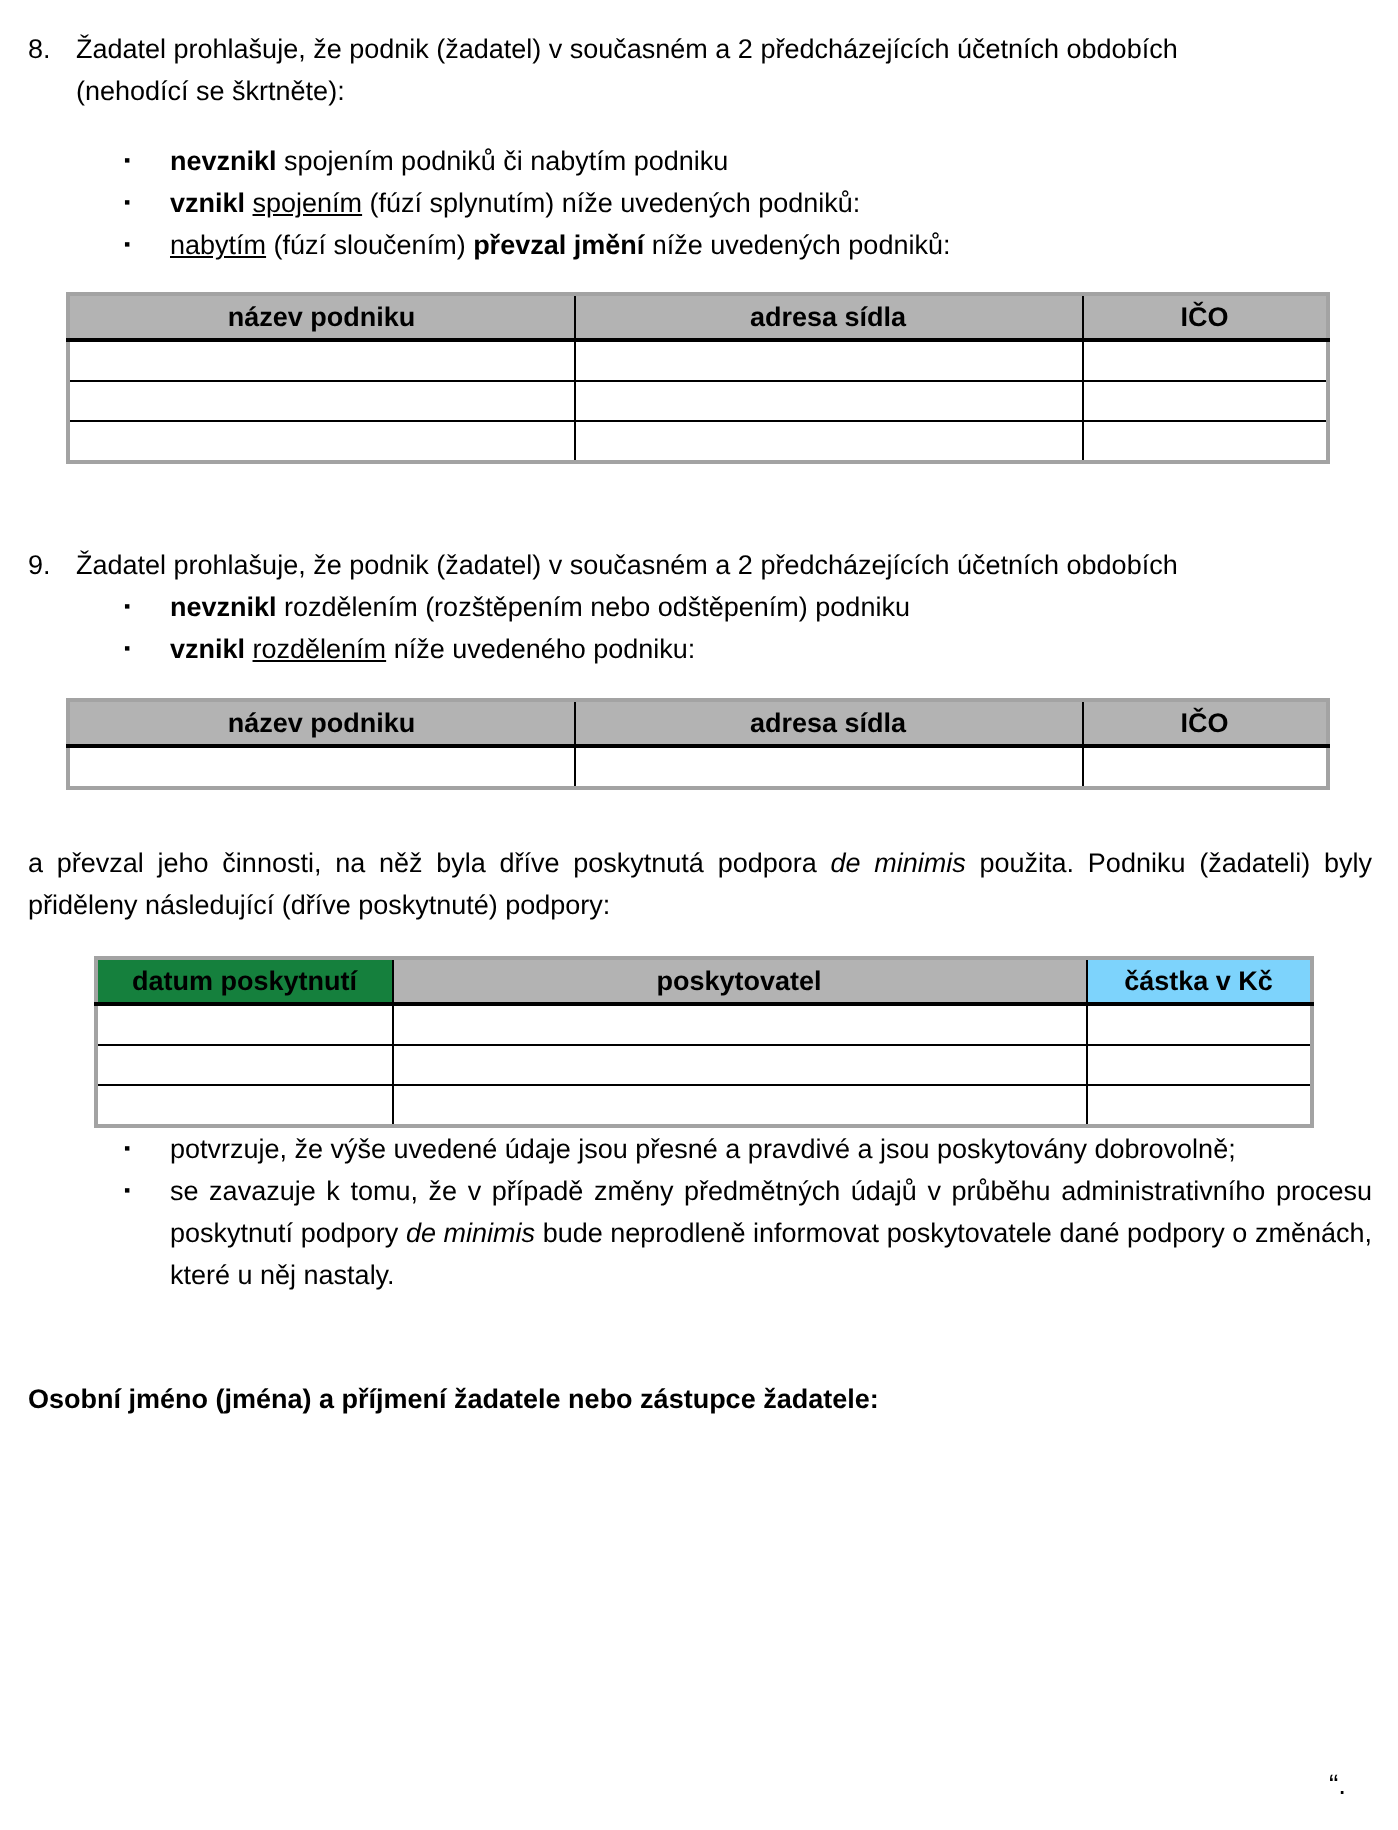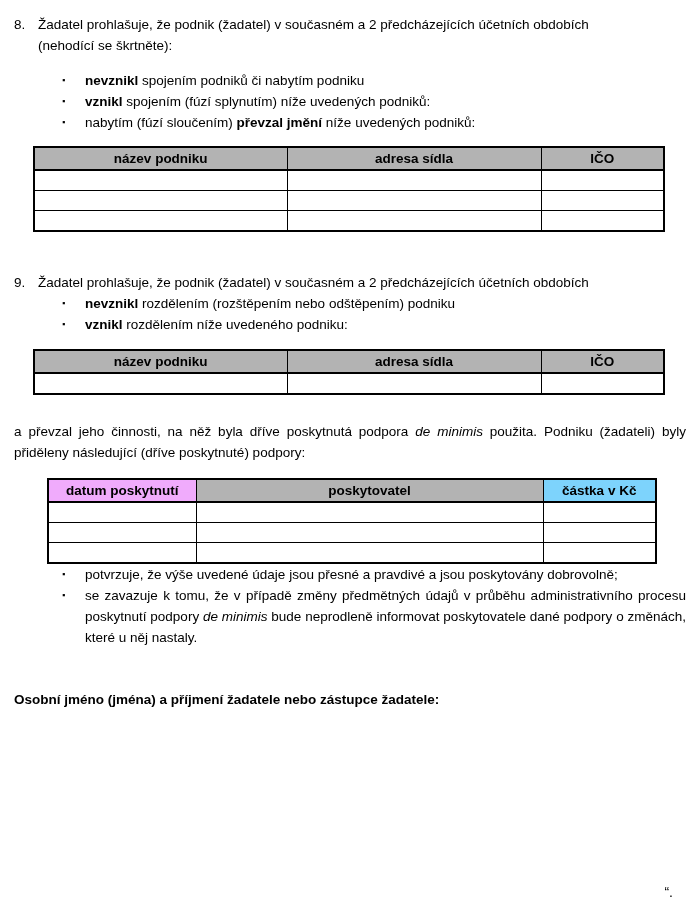--- a/index.html
+++ b/index.html
@@ -17,28 +17,28 @@
     overflow: hidden;
   }
   .numbered { display: flex; }
   .numbered .num { flex: 0 0 24px; }
   .numbered .nbody { flex: 1; }
   .bullet { display: flex; margin-left: 48px; }
   .bullet .marker { flex: 0 0 23px; font-size: 9px; line-height: 21px; }
   .bullet .btext { flex: 1; }
   .just { text-align: justify; }
   .b { font-weight: bold; }
-  .u { }
+  .u { text-decoration: underline; }
   .i { font-style: italic; }
   .para { text-align: justify; }
 
   table.tbl {
     border-collapse: collapse;
     table-layout: fixed;
-    border: 2px solid #000000;
+    border: 2px solid #a3a3a3;
   }
   table.tbl th {
     border: 1px solid #000;
     border-bottom: 2px solid #000;
     font-weight: bold;
     font-size: 13.5px;
     text-align: center;
     height: 20px;
     padding: 0;
   }
@@ -184,21 +184,21 @@
   </div>
 
   <table class="tbl tbl-narrow mt-table3">
     <colgroup>
         <col style="width:148px">
         <col style="width:347px">
         <col style="width:113px">
       </colgroup>
     <thead>
       <tr>
-        <th style="background:#f0abfc">datum poskytnutí</th>
+        <th style="background:#15803d">datum poskytnutí</th>
         <th style="background:#b3b3b3">poskytovatel</th>
         <th style="background:#7dd3fc">částka v Kč</th>
       </tr>
     </thead>
     <tbody>
       <tr>
           <td></td>
           <td></td>
           <td></td>
         </tr>

